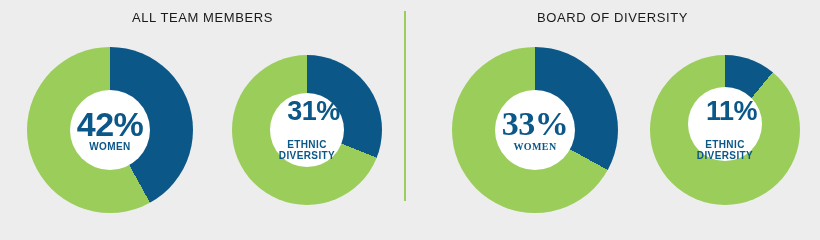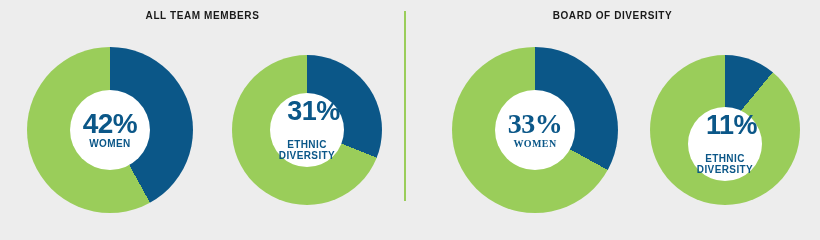--- a/index.html
+++ b/index.html
@@ -29,22 +29,22 @@
   }
   .panel-left  { left: 0;   width: 405px; }
   .panel-right { left: 405px; width: 415px; }
 
   .panel-title {
     position: absolute;
     top: 10px;
     left: 0;
     width: 100%;
     text-align: center;
-    font-size: 10px;
-    font-weight: bold;
+    font-size: 13px;
+    font-weight: normal;
     letter-spacing: 0.6px;
     color: #1a1a1a;
     white-space: nowrap;
   }
 
   .divider {
     position: absolute;
     left: 404px;
     top: 11px;
     width: 2px;
@@ -61,21 +61,21 @@
     position: absolute;
     border-radius: 50%;
     background: #ffffff;
     display: flex;
     flex-direction: column;
     align-items: center;
     justify-content: center;
     line-height: 1;
   }
   .pct {
-    font-size: 28px;
+    font-size: 34px;
     font-weight: bold;
     color: #0b5788;
     letter-spacing: -0.5px;
     line-height: 0.95;
   }
   .pct-small { font-size: 27px; margin-left: 13px; }
   .cap {
     font-size: 10px;
     font-weight: bold;
     color: #0b5788;
@@ -90,21 +90,21 @@
   #donut-1      { left: 27px;  top: 47px;  width: 166px; height: 166px; }
   #donut-1-hole { left: 43px;  top: 43px;  width: 80px;  height: 80px; }
   
   #donut-2      { left: 232px; top: 55px;  width: 150px; height: 150px; }
   #donut-2-hole { left: 38px;  top: 38px;  width: 74px;  height: 74px; }
   
   #donut-3      { left: 452px; top: 47px;  width: 166px; height: 166px; font-family: Liberation Serif, serif; }
   #donut-3-hole { left: 43px;  top: 43px;  width: 80px;  height: 80px; }
   
   #donut-4      { left: 650px; top: 55px;  width: 150px; height: 150px; }
-  #donut-4-hole { left: 38px;  top: 52px;  width: 74px;  height: 74px; }
+  #donut-4-hole { left: 38px;  top: 32px;  width: 74px;  height: 74px; justify-content: flex-end; }
 </style>
 </head>
 <body style="background: rgb(237, 237, 237);">
 
 <div class="infographic">
 
   <div class="panel panel-left">
     <div class="panel-title">ALL TEAM MEMBERS</div>
 
     <div class="donut" id="donut-1" style="background: conic-gradient(rgb(11, 87, 136) 0deg, rgb(11, 87, 136) 151.2deg, rgb(154, 205, 90) 151.2deg, rgb(154, 205, 90) 360deg);">

